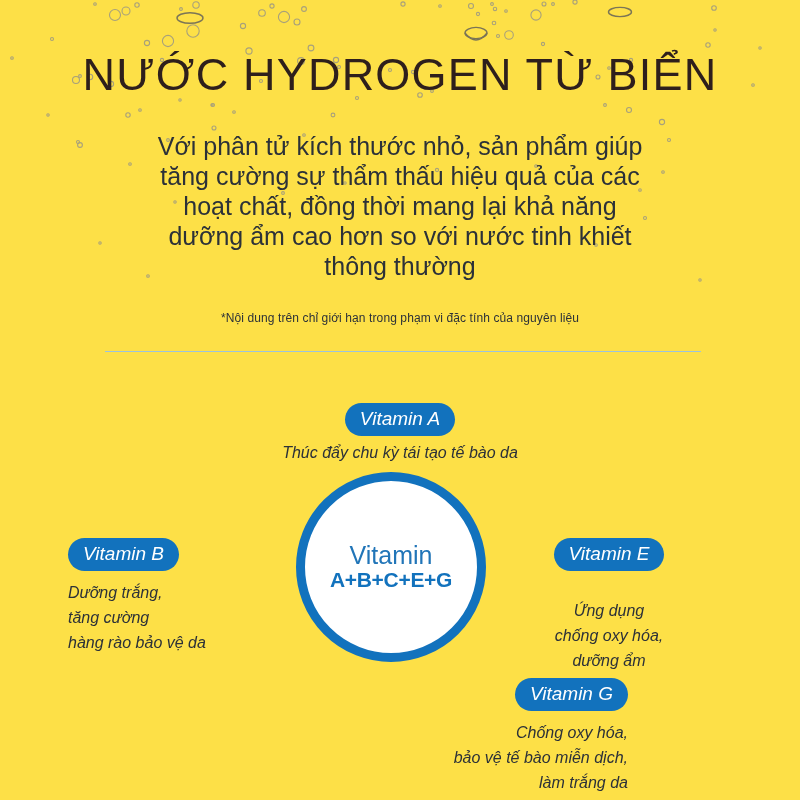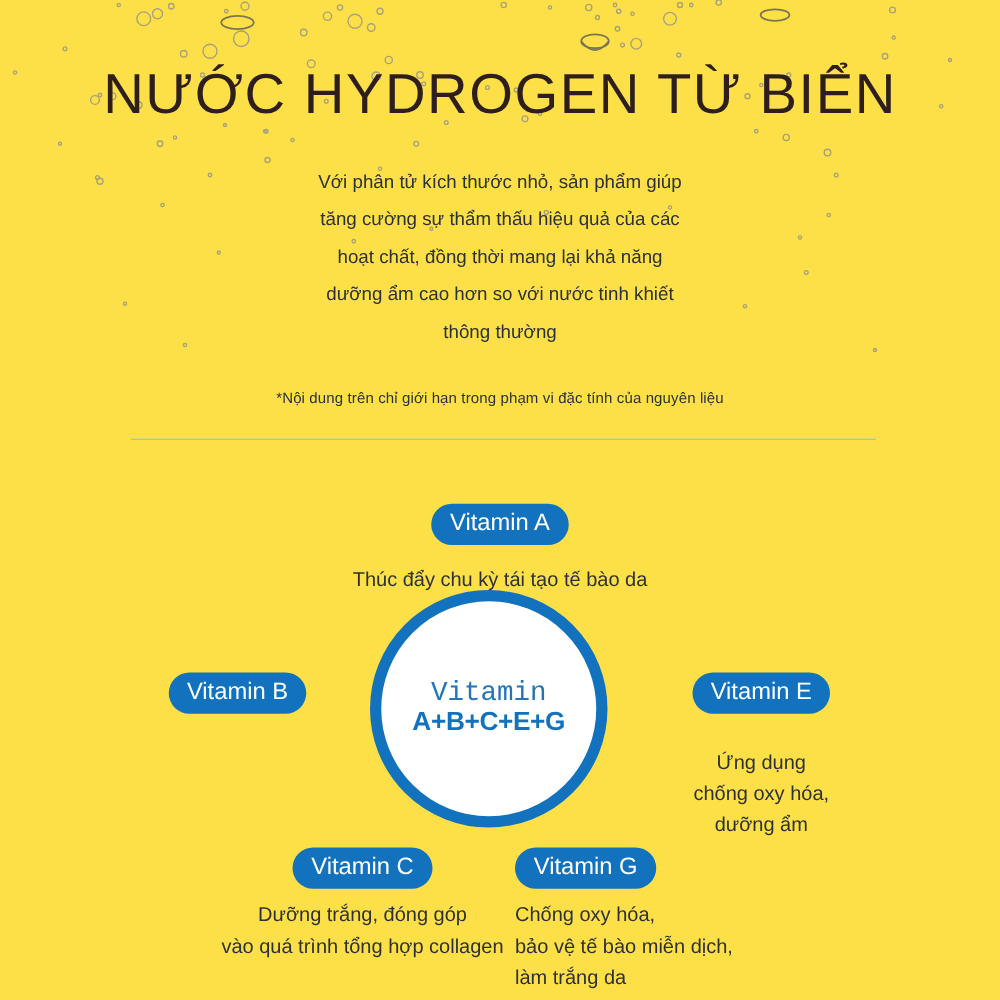--- a/index.html
+++ b/index.html
@@ -35,21 +35,21 @@
     color:#2e1f1c;
     white-space:nowrap;
     font-family:"Liberation Sans", sans-serif;
   }
 
   #intro {
     position:absolute;
     left:150px; top:131px;
     width:500px;
     text-align:center;
-    font-size:15px;
+    font-size:25px;
     line-height:30px;
     color:#2c3138;
     font-family:"Liberation Sans", sans-serif;
   }
 
   #footnote {
     position:absolute;
     left:100px; top:311px;
     width:600px;
     text-align:center;
@@ -85,40 +85,40 @@
   }
 
   .desc {
     font-size:16px;
     line-height:25px;
     color:#2c3138;
     white-space:pre-line;
     font-family:"Liberation Sans", sans-serif;
   }
 
-  .node { position:absolute; }
+  .node { position:absolute;font-style:italic; }
 
   
   #node-a { left:0; top:28px; width:800px; text-align:center; }
-  #node-a .desc { margin-top:16px; }
-
-  
-  #node-b { left:80px; top:163px; width:220px; text-align:center; }
+  #node-a .desc { margin-top:4px; }
+
+  
+  #node-b { left:68px; top:163px; width:220px; text-align:left; }
   #node-b .desc { margin-top:9px; }
 
   
   #node-e { left:499px; top:163px; width:220px; text-align:center; }
   #node-e .desc { margin-top:27px; }
 
   
   #node-c { left:172px; top:303px; width:236px; text-align:center; }
   #node-c .desc { margin-top:9px; }
 
   
-  #node-g { left:412px; top:303px; width:216px; text-align:left; }
+  #node-g { left:412px; top:303px; width:216px; text-align:right; }
   #node-g .desc { margin-top:9px; }
 
   
   #ring {
     position:absolute;
     left:296px; top:97px;
     width:190px; height:190px;
     border:9px solid #1272bd;
     border-radius:50%;
     background:#ffffff;
@@ -126,25 +126,24 @@
   #ring-text {
     position:absolute;
     left:296px; top:97px;
     width:190px; height:190px;
     display:flex;
     flex-direction:column;
     align-items:center;
     justify-content:center;
   }
   #ring-line1 {
-    font-size:22px;
+    font-size:25px;
     color:#2175b8;
     line-height:1.05;
     font-weight:400;
-    font-family:Liberation Mono, monospace;
   }
   #ring-line2 {
     font-size:21px;
     color:#1272bd;
     font-weight:bold;
     line-height:1.15;
     letter-spacing:-0.3px;
   }
 </style>
 </head>
@@ -269,34 +268,32 @@
       <span id="ring-line2">A+B+C+E+G</span>
     </div>
 
     <div id="node-a" class="node">
       <div class="badge">Vitamin A</div>
       <div class="desc">Thúc đẩy chu kỳ tái tạo tế bào da</div>
     </div>
 
     <div id="node-b" class="node">
       <div class="badge">Vitamin B</div>
+      <div class="desc">Dưỡng trắng,
+tăng cường
+hàng rào bảo vệ da</div>
     </div>
 
     <div id="node-e" class="node">
       <div class="badge">Vitamin E</div>
       <div class="desc">Ứng dụng
 chống oxy hóa,
 dưỡng ẩm</div>
     </div>
 
-    <div id="node-c" class="node">
-      <div class="badge">Vitamin C</div>
-      <div class="desc">Dưỡng trắng, đóng góp
-vào quá trình tổng hợp collagen</div>
-    </div>
 
     <div id="node-g" class="node">
       <div class="badge">Vitamin G</div>
       <div class="desc">Chống oxy hóa,
 bảo vệ tế bào miễn dịch,
 làm trắng da</div>
     </div>
 
   </div>
 </div>

